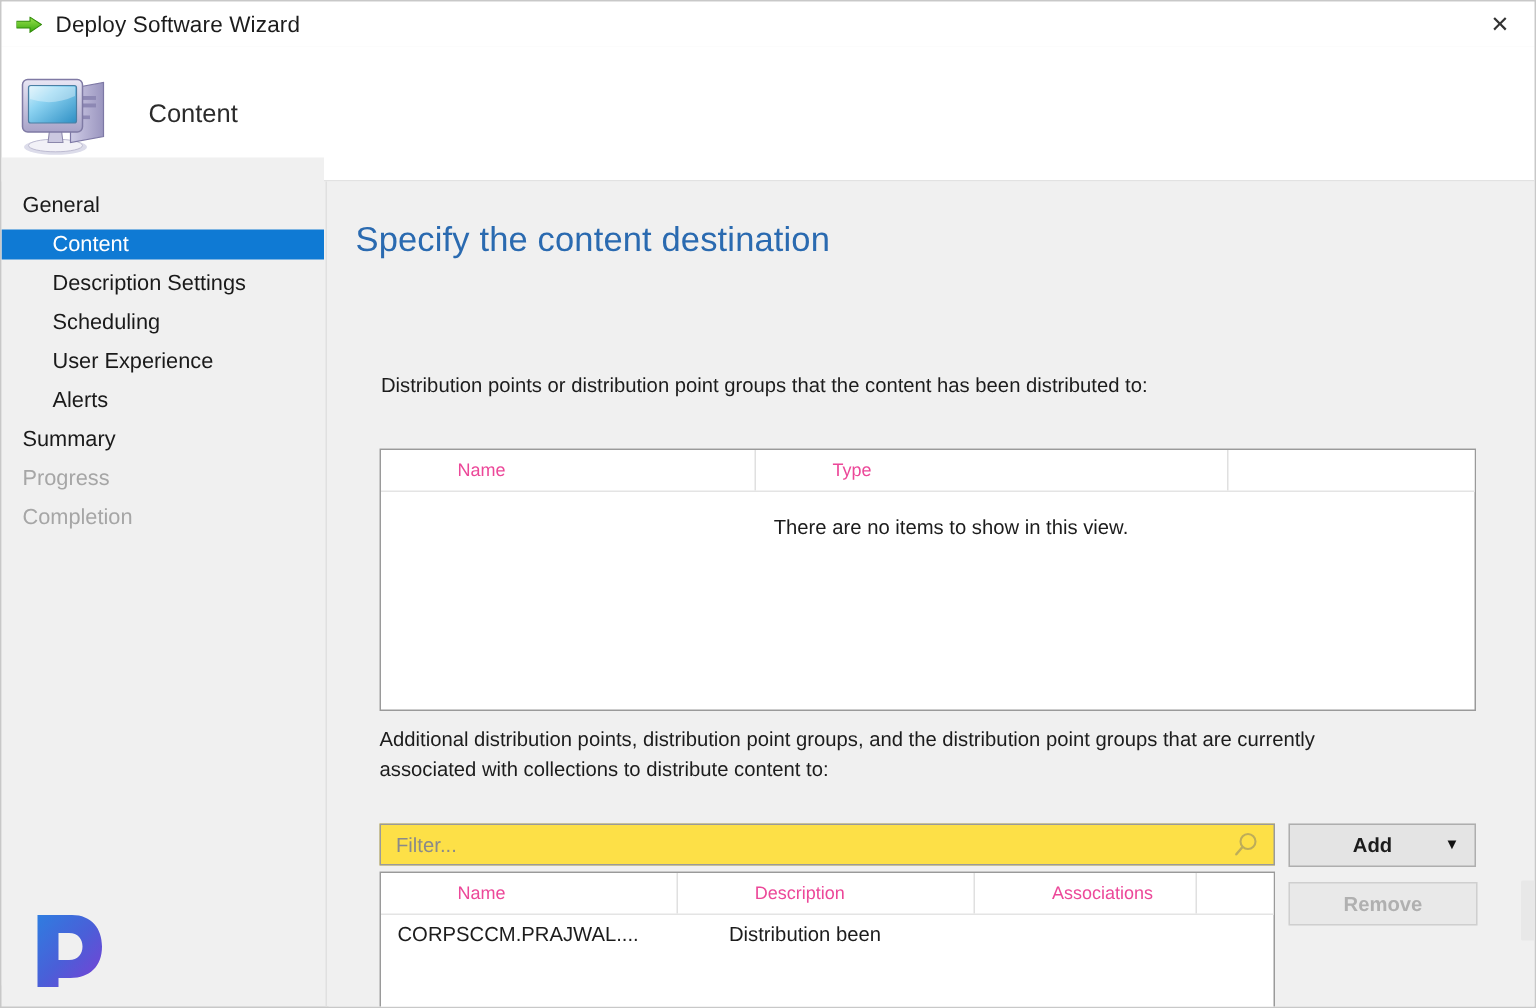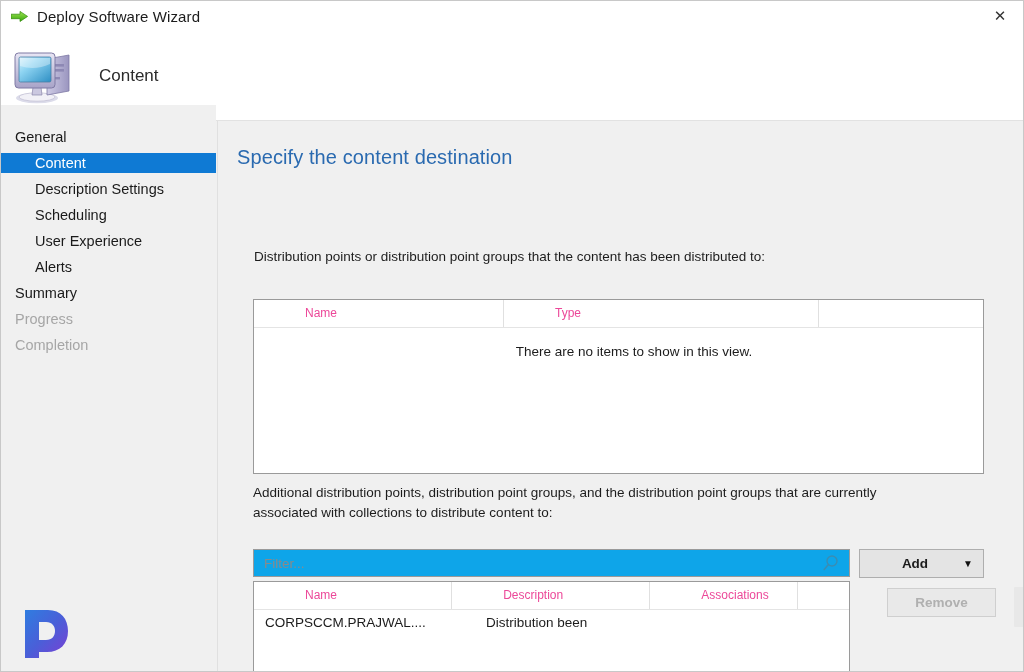--- a/index.html
+++ b/index.html
@@ -126,21 +126,21 @@
   .content {
     position: absolute;
     left: 218px; top: 120px;
     width: 806px;
     height: 552px;
     background: #f0f0f0;
   }
   .page-title {
     position: absolute;
     left: 18px; top: 25px;
-    font-size: 20px;
+    font-size: 23px;
     color: #2a6ab0;
     letter-spacing: 0.1px;
   }
   .label-1 {
     position: absolute;
     left: 35px; top: 128px;
     font-size: 13.5px;
     color: #1c1c1c;
   }
   .label-2 {
@@ -189,21 +189,21 @@
     color: #1c1c1c;
     margin-top: 16px;
     padding-left: 31px;
   }
 
   
   .filter-wrap {
     position: absolute;
     left: 34px; top: 428px;
     width: 597px; height: 28px;
-    background: #0ea5e9;
+    background: #fde047;
     border: 1px solid #9a9a9a;
     box-sizing: border-box;
     display: flex;
     align-items: center;
   }
   .filter-input {
     border: none;
     outline: none;
     flex: 1;
     height: 24px;
@@ -268,25 +268,24 @@
     background: transparent;
   }
   .btn-add .caret {
     width: 30px;
     text-align: center;
     font-size: 10px;
     color: #111;
   }
   .btn-remove {
     left: 640px; top: 467px;
-    width: 109px; height: 29px;
+    width: 126px; height: 29px;
     background: #e9e9e9;
     border: 1px solid #cfcfcf;
     color: #b0b0b0;
-    margin-left: 28px;
   }
 
   
   .logo {
     position: absolute;
     left: 14px; top: 604px;
     width: 58px; height: 58px;
   }
   .scroll-hint {
     position: absolute;

